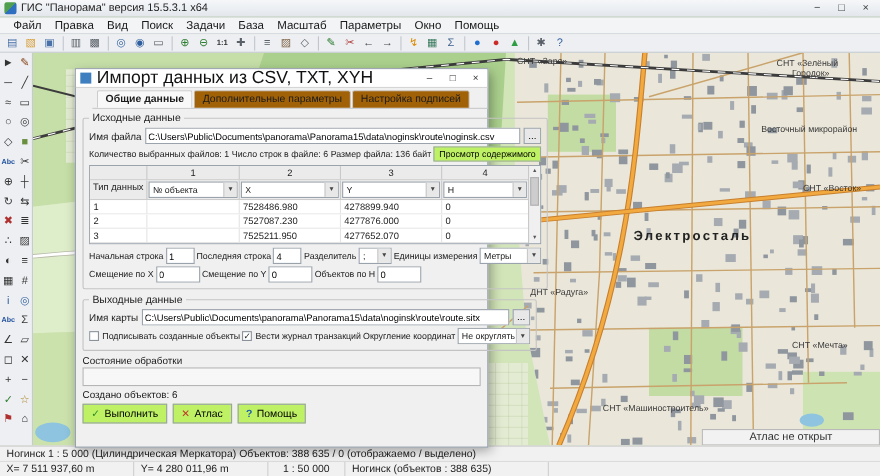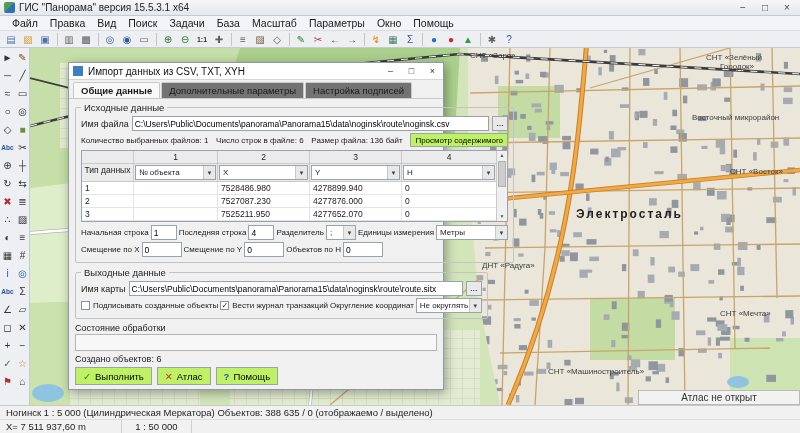--- a/index.html
+++ b/index.html
@@ -34,43 +34,43 @@
   .sb-row{height:14px;display:flex;align-items:center;border-bottom:1px solid #dcdcdc;overflow:hidden;}
   .sb-row:last-child{border-bottom:none;height:13px;}
   .sb-seg{padding:0 6px;border-right:1px solid #cfcfcf;height:100%;display:flex;align-items:center;white-space:nowrap;font-size:9.5px;color:#222;}
   .sb-seg.grow1{flex:1;border-right:none;}
   .w120{width:122px;} .w70{width:70px;justify-content:center;} .w180{width:185px;}
 
   
   .dialog{position:absolute;left:68px;top:62px;width:376px;background:#f0f0f0;border:1px solid #8f9aa6;box-shadow:2px 3px 10px rgba(0,0,0,.35);z-index:10;font-size:10px;}
   .dlg-titlebar{height:17px;background:#ffffff;display:flex;align-items:center;padding-left:4px;border-bottom:1px solid #d5d5d5;}
   .dlg-icon{width:10px;height:10px;background:#3f7fbf;margin-right:5px;flex:0 0 auto;}
-  .dlg-title{flex:1;font-size:10px;color:#111;white-space:nowrap;}
+  .dlg-title{flex:1;font-size:16px;color:#111;white-space:nowrap;}
   .dlg-btn{width:21px;height:100%;display:flex;align-items:center;justify-content:center;font-size:9px;color:#333;}
-  .dlg-tabs{display:flex;background:#f0f0f0;padding:2px 4px 0;gap:1px;border-bottom:1px solid #c9c9c9;}
-  .tab{padding:2px 7px 2px;border:1px solid #c9c9c9;border-bottom:none;background:#737373;font-size:9.5px;border-radius:2px 2px 0 0;white-space:nowrap;}
+  .dlg-tabs{display:flex;background:#f0f0f0;padding:2px 4px 0;gap:1px;border-bottom:1px solid #c9c9c9;margin-left:15px;}
+  .tab{padding:2px 7px 2px;border:1px solid #c9c9c9;border-bottom:none;background:#a16207;font-size:9.5px;border-radius:2px 2px 0 0;white-space:nowrap;}
   .tab.active{background:#f8f8f8;font-weight:bold;}
-  .dlg-body{padding:3px 6px 4px;}
+  .dlg-body{padding:3px 6px 21px;}
   fieldset.group{border:1px solid #c3c3c3;border-radius:2px;padding:1px 5px 3px;margin-bottom:4px;}
   legend{font-size:9.5px;padding:0 3px;color:#222;}
   .row{display:flex;align-items:center;gap:3px;margin:2px 0;white-space:nowrap;overflow:hidden;}
   .row.small{font-size:8px;gap:2px;}
   .row.stats{font-size:8px;gap:2px;justify-content:space-between;}
   label.flbl{white-space:nowrap;font-size:9px;}
   input.txt{height:15px;border:1px solid #9aa2ab;background:#fff;font-family:inherit;font-size:8.5px;padding:0 2px;}
   .grow{flex:1;min-width:0;}
   .w26{width:26px;} .w40{width:40px;}
   button.mini{width:16px;height:15px;border:1px solid #9aa2ab;background:#e8e8e8;font-size:9px;line-height:1;flex:0 0 auto;}
   button.std{height:18px;border:1px solid #9aa2ab;background:#bef264;font-family:inherit;font-size:9.5px;padding:0 7px;display:inline-flex;align-items:center;gap:4px;}
   button.tiny{height:14px;font-size:8px;padding:0 4px;}
   .bicon{font-weight:bold;}
   .combo{height:15px;border:1px solid #9aa2ab;background:#fff;display:inline-flex;align-items:center;padding-left:3px;font-size:8px;}
   .combo .cval{overflow:hidden;white-space:nowrap;}
   .combo .arrow{width:12px;height:100%;margin-left:auto;background:#e8e8e8;border-left:1px solid #c9c9c9;font-size:6px;display:flex;align-items:center;justify-content:center;color:#444;flex:0 0 auto;}
-  .cw30{width:30px;} .cw52{width:72px;} .cw64{width:66px;} .cw100{width:100%;}
+  .cw30{width:30px;} .cw52{width:56px;} .cw64{width:66px;} .cw100{width:100%;}
 
   
   .csv-table{border:1px solid #9aa2ab;background:#fff;display:flex;margin:3px 0;}
   .csv-grid{flex:1;min-width:0;}
   .hdr-row{display:flex;background:#ebebeb;border-bottom:1px solid #c9c9c9;}
   .hcell{border-right:1px solid #c9c9c9;text-align:center;font-size:8.5px;padding:1px 2px;color:#222;overflow:hidden;}
   .hcell:last-child{border-right:none;}
   .c0{width:52px;flex:0 0 auto;} .c1{width:84px;flex:0 0 auto;} .c2{width:92px;flex:0 0 auto;} .c3{width:92px;flex:0 0 auto;} .c4{flex:1;min-width:0;}
   .hdr-row.sel .hcell{padding:1px;}
   .trow{display:flex;border-bottom:1px solid #e4e4e4;height:13px;background:#fff;}
@@ -653,16 +653,18 @@
     </div>
   </div>
 </div>
 
 <div class="statusbar">
   <div class="sb-row">
     <span class="sb-seg grow1">Ногинск   1 : 5 000 (Цилиндрическая Меркатора)   Объектов: 388 635 / 0 (отображаемо / выделено)</span>
   </div>
   <div class="sb-row">
     <span class="sb-seg w120">X= 7 511 937,60 m</span>
+    <span class="sb-seg w120">Y= 4 280 011,96 m</span>
     <span class="sb-seg w70">1 : 50 000</span>
+    <span class="sb-seg w180">Ногинск  (объектов : 388 635)</span>
     <span class="sb-seg grow1"></span>
   </div>
 </div>
 
 </body></html>

